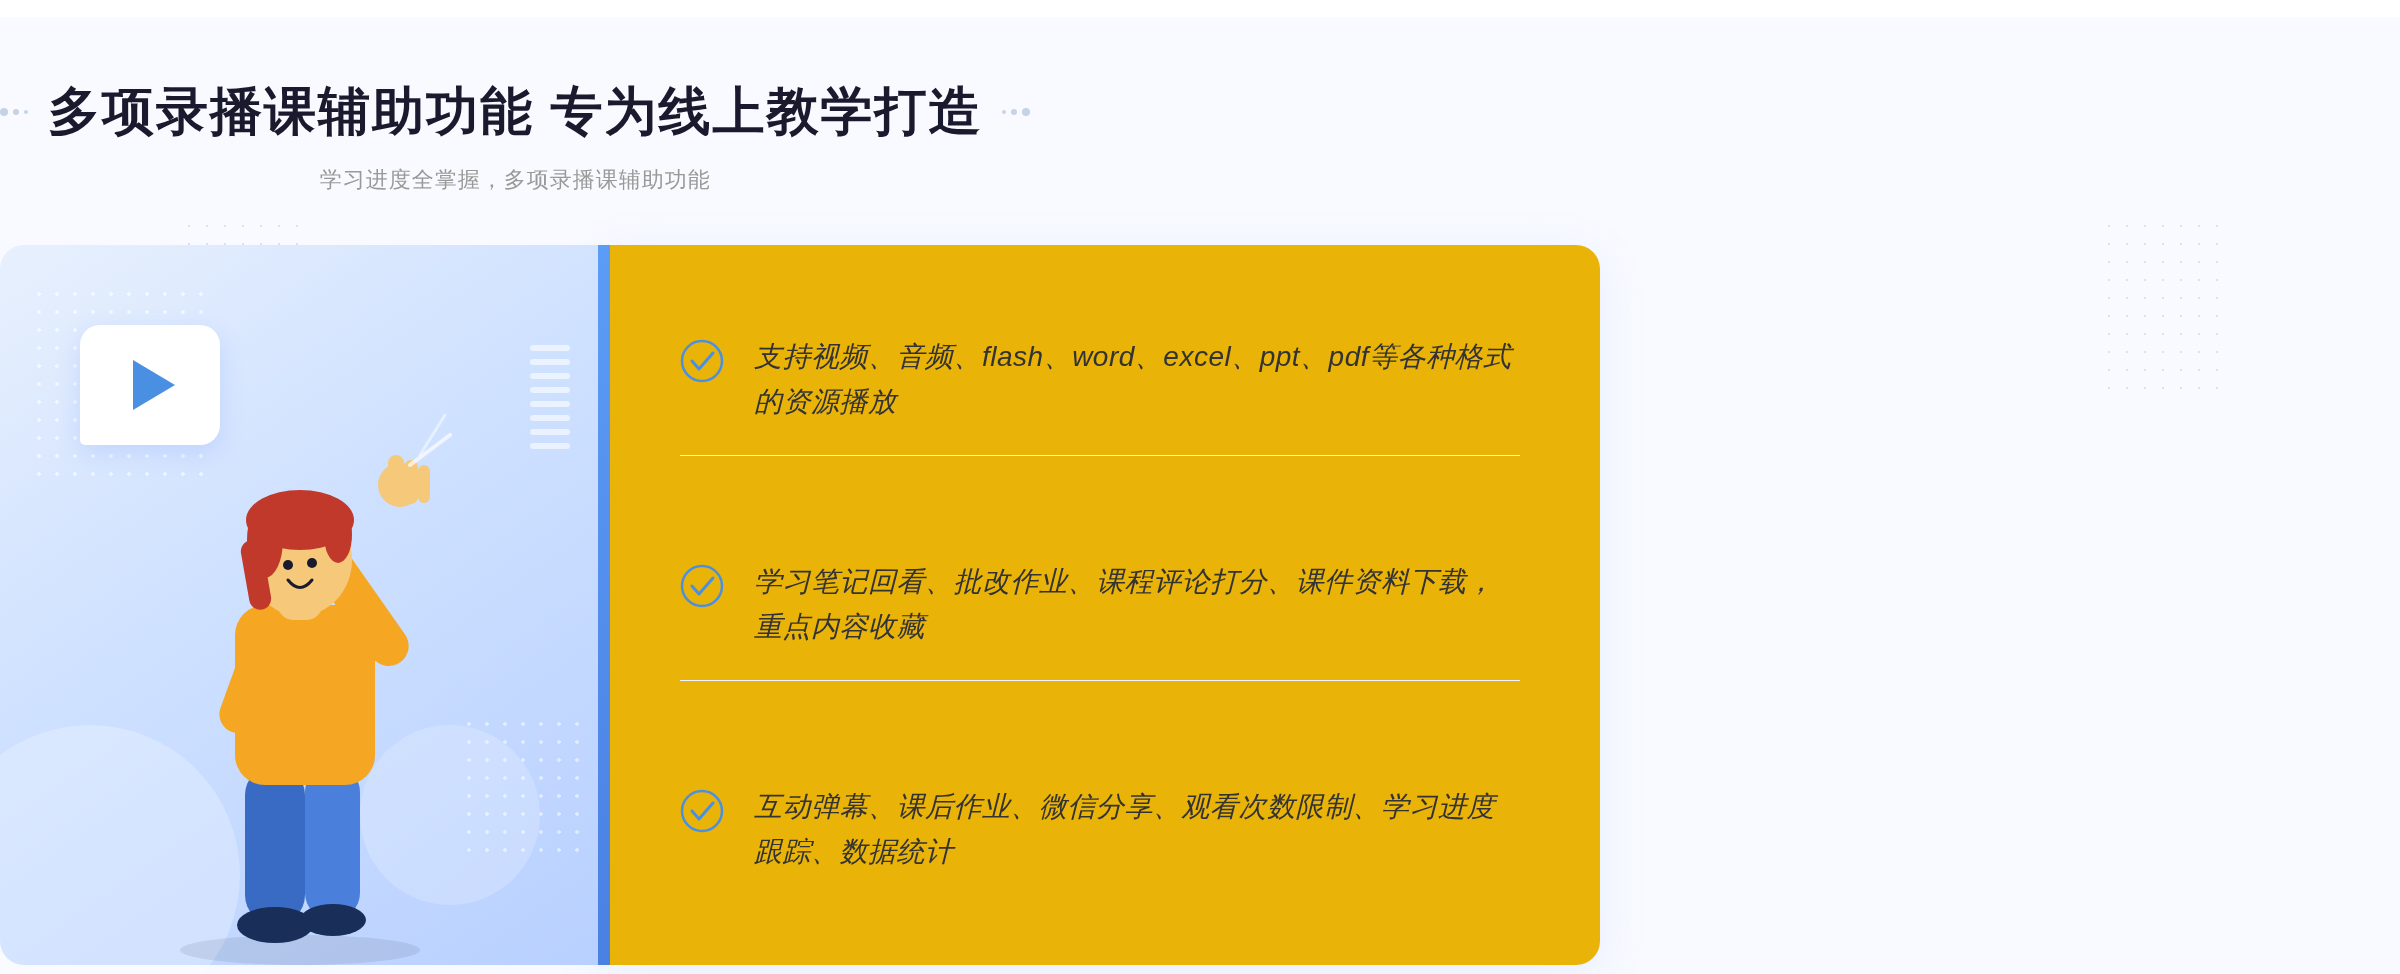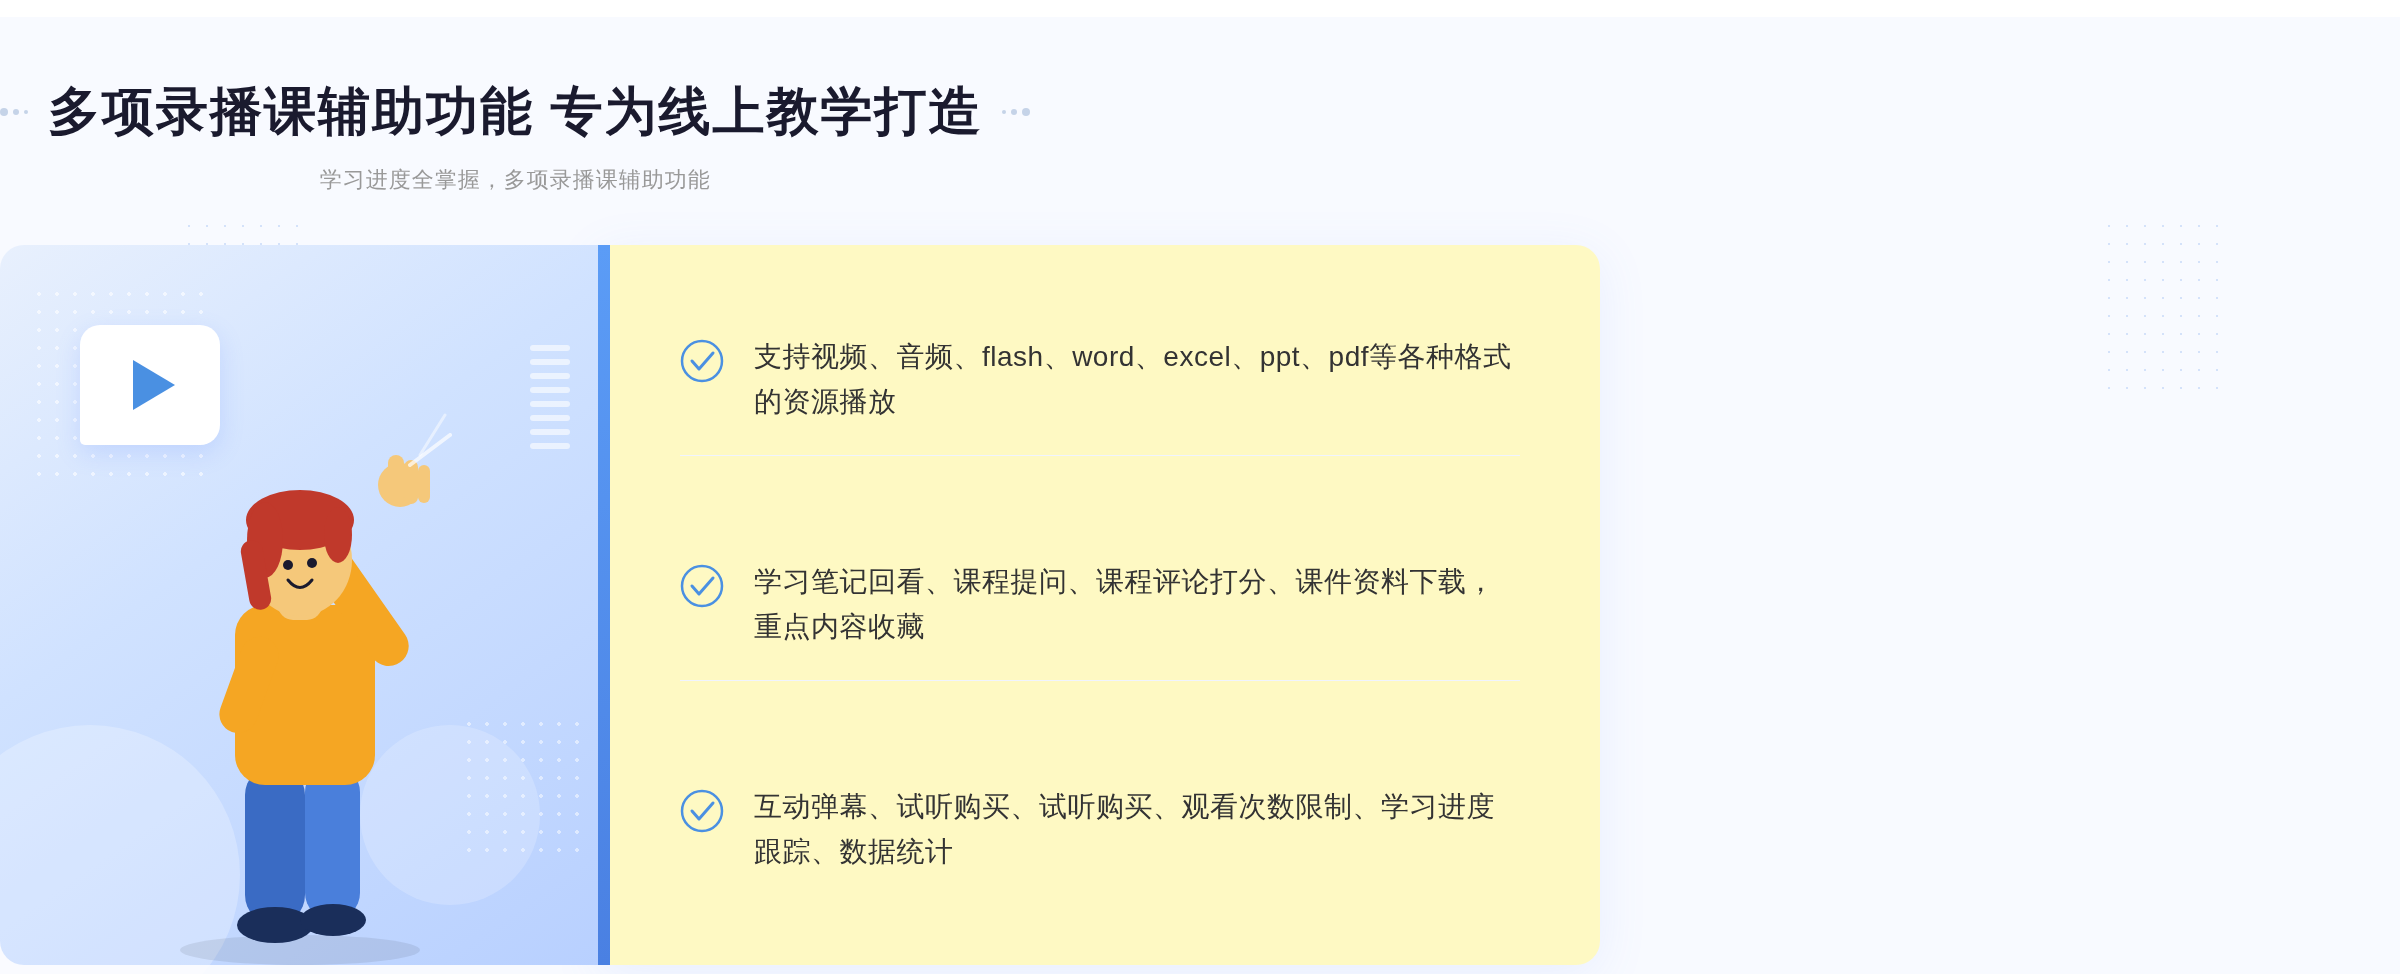--- a/index.html
+++ b/index.html
@@ -253,27 +253,28 @@
       bottom: 0;
       left: 50%;
       transform: translateX(-50%);
       width: 420px;
       height: 580px;
     }
 
     
     .features-panel {
       flex: 1;
-      background: #fef9c3;
+      background: #eab308;
       border-radius: 0 24px 24px 0;
       padding: 60px 80px;
       display: flex;
       flex-direction: column;
       justify-content: space-between;
       box-shadow: 0 10px 50px rgba(100,140,255,0.1);
+      font-style: italic;
     }
 
     .feature-item {
       display: flex;
       align-items: flex-start;
       gap: 30px;
       padding: 30px 0;
       border-bottom: 1px solid #f0f4ff;
     }
 
@@ -454,31 +455,31 @@
       </div>
 
 
       <div class="feature-item">
         <div class="check-icon">
           <svg viewBox="0 0 44 44" xmlns="http://www.w3.org/2000/svg">
             <circle cx="22" cy="22" r="20" fill="none" stroke="#4a90e2" stroke-width="2.5"></circle>
             <polyline points="12,22 19,30 33,14" fill="none" stroke="#4a90e2" stroke-width="3" stroke-linecap="round" stroke-linejoin="round"></polyline>
           </svg>
         </div>
-        <span class="feature-text">学习笔记回看、课程提问、课程评论打分、课件资料下载，重点内容收藏</span>
+        <span class="feature-text">学习笔记回看、批改作业、课程评论打分、课件资料下载，重点内容收藏</span>
       </div>
 
       <div class="feature-item">
         <div class="check-icon">
           <svg viewBox="0 0 44 44" xmlns="http://www.w3.org/2000/svg">
             <circle cx="22" cy="22" r="20" fill="none" stroke="#4a90e2" stroke-width="2.5"></circle>
             <polyline points="12,22 19,30 33,14" fill="none" stroke="#4a90e2" stroke-width="3" stroke-linecap="round" stroke-linejoin="round"></polyline>
           </svg>
         </div>
-        <span class="feature-text">互动弹幕、试听购买、试听购买、观看次数限制、学习进度跟踪、数据统计</span>
+        <span class="feature-text">互动弹幕、课后作业、微信分享、观看次数限制、学习进度跟踪、数据统计</span>
       </div>
 
     </div>
 
   </div>
 
   <div class="bottom-circles">
     <div class="bottom-circle-1"></div>
     <div class="bottom-circle-2"></div>
   </div>

